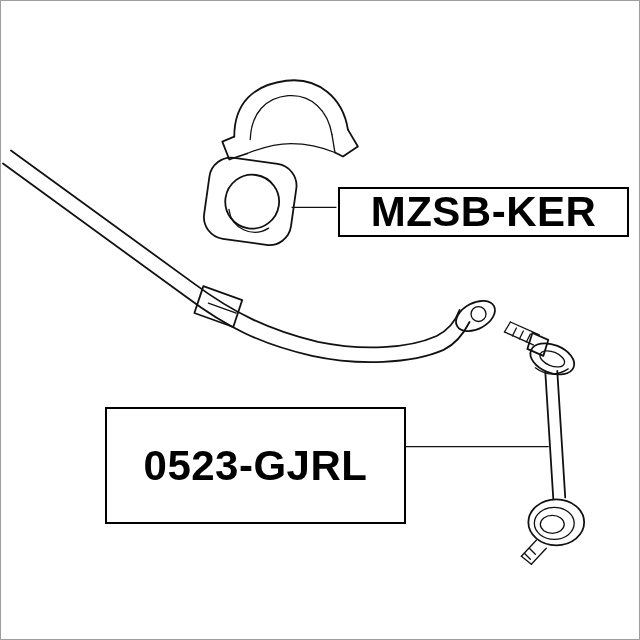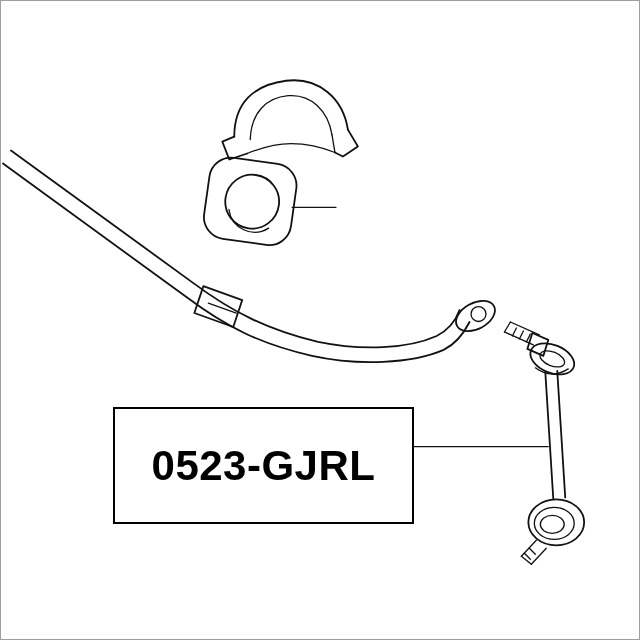--- a/index.html
+++ b/index.html
@@ -22,21 +22,21 @@
     background:#fff;
     color:#000;
     display:flex;align-items:center;justify-content:center;
     font-weight:700;
     font-size:42px;
     letter-spacing:0.5px;
     white-space:nowrap;
   }
   .label-box.double{flex-direction:column;justify-content:space-evenly;}
   #mzsb-box{left:337px;top:186px;width:287px;height:46px;}
-  #gjr-box{left:112px;top:406px;width:297px;height:113px;}
+  #gjr-box{left:104px;top:406px;width:297px;height:113px;}
 </style>
 </head>
 <body>
 
 <div class="canvas">
 
   <svg class="drawing" viewBox="0 0 640 640" aria-hidden="true">
 
     <g>
       <path d="M 10 150 L 193 283 C 232 312 268 330 318 342 C 362 351 408 349 437 336 C 449 330 456 321 460 310"></path>
@@ -93,18 +93,21 @@
       <path d="M 530 549 L 536 555" class="thin"></path>
       <path d="M 525 554 L 531 560" class="thin"></path>
     </g>
 
     <g>
       <line x1="292" y1="207" x2="336" y2="207" class="thin"></line>
       <line x1="401" y1="447" x2="549" y2="447" class="thin"></line>
     </g>
   </svg>
 
+  <div class="label-box" id="mzsb-box">
+    <span>MZSB-KER</span>
+  </div>
 
   <div class="label-box double" id="gjr-box">
     <span>0523-GJRL</span>
   </div>
 
 </div>
 
 </body></html>

